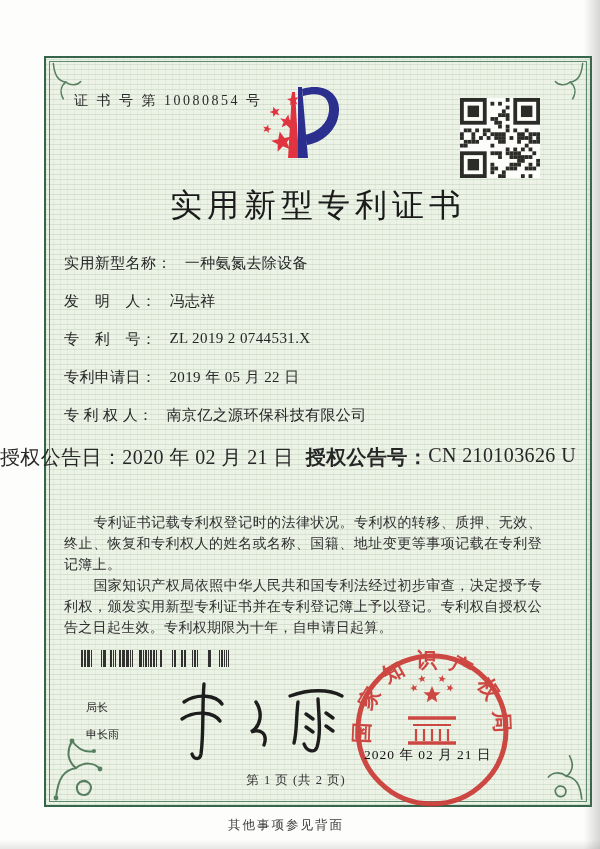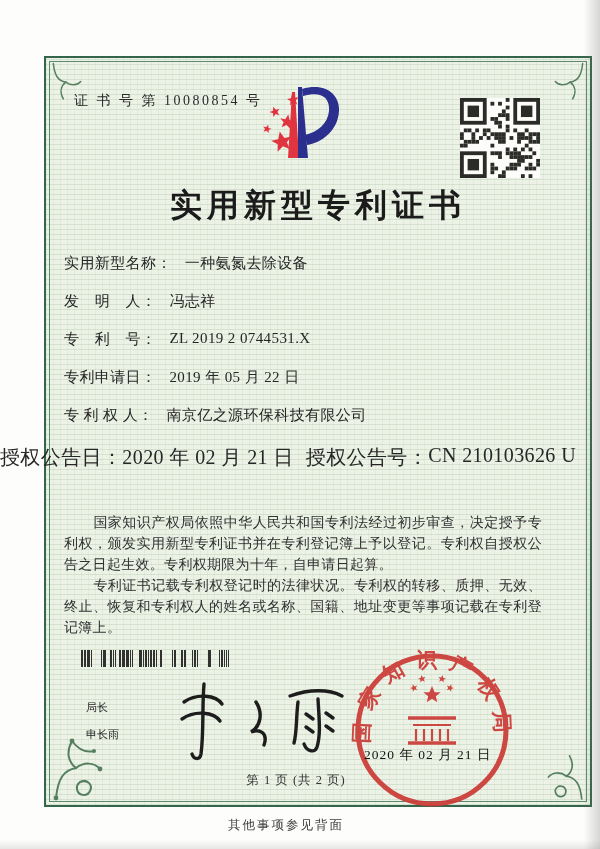--- a/index.html
+++ b/index.html
@@ -27,28 +27,28 @@
   .corner.tr{right:3px;top:3px;width:46px;height:46px;transform:scale(-1,-1);}
   .corner.br{right:3px;bottom:3px;width:56px;height:56px;transform:scale(-1,1);}
 
   .cert-no{position:absolute;left:28px;top:34px;font-size:14px;letter-spacing:2.5px;color:#2a2a2a;}
 
   .logo{position:absolute;left:216px;top:26px;width:86px;height:94px;}
   .qr{position:absolute;left:414px;top:40px;width:80px;height:80px;}
 
   .title{
     position:absolute;left:0;right:0;top:126px;text-align:center;
-    font-size:32px;font-weight:700;letter-spacing:5px;color:#1b1b1b;white-space:nowrap;
+    font-size:32px;font-weight:400;letter-spacing:5px;color:#1b1b1b;white-space:nowrap;
   }
 
   .fields{position:absolute;left:18px;top:196px;right:14px;}
   .field{display:flex;font-size:15px;height:38px;letter-spacing:0.4px;white-space:pre;gap:13px;}
   .field .lbl{flex:none;}
   .grant{display:flex;font-size:20px;letter-spacing:0.4px;white-space:pre;justify-content:flex-end;}
-  .grant .second{margin-left:12px;}
+  .grant .second{margin-left:12px;font-weight:bold;}
 
   .paras{
     position:absolute;left:18px;top:454px;width:478px;
     font-size:14px;line-height:21px;text-align:justify;color:#303030;letter-spacing:0.3px;
   }
   .paras p{margin:0;text-indent:2.1em;}
 
   .barcode{position:absolute;left:32px;top:592px;width:156px;height:17px;}
 
   .director{position:absolute;left:40px;top:636px;font-size:11px;line-height:27px;color:#222;}
@@ -280,22 +280,22 @@
     <div class="field">
       <span class="lbl">专 利 权 人：</span><span>南京亿之源环保科技有限公司</span>
     </div>
     <div class="grant">
       <span>授权公告日：</span><span>2020 年 02 月 21 日</span>
       <span class="second">授权公告号：</span><span>CN 210103626 U</span>
     </div>
   </div>
 
   <div class="paras">
+    <p>专利证书记载专利权登记时的法律状况。专利权的转移、质押、无效、终止、恢复和专利权人的姓名或名称、国籍、地址变更等事项记载在专利登记簿上。</p>
     <p>国家知识产权局依照中华人民共和国专利法经过初步审查，决定授予专利权，颁发实用新型专利证书并在专利登记簿上予以登记。专利权自授权公告之日起生效。专利权期限为十年，自申请日起算。</p>
-    <p>专利证书记载专利权登记时的法律状况。专利权的转移、质押、无效、终止、恢复和专利权人的姓名或名称、国籍、地址变更等事项记载在专利登记簿上。</p>
   </div>
 
   <div class="barcode">
     <svg id="barcode-svg" viewBox="0 0 156 17" width="156" height="17">
         <rect x="3" y="0" width="2" height="17" fill="#31312f"></rect>
         <rect x="6" y="0" width="2" height="17" fill="#31312f"></rect>
         <rect x="9" y="0" width="3" height="17" fill="#31312f"></rect>
         <rect x="13" y="0" width="1" height="17" fill="#31312f"></rect>
         <rect x="23" y="0" width="1" height="17" fill="#31312f"></rect>
         <rect x="25" y="0" width="3" height="17" fill="#31312f"></rect>

